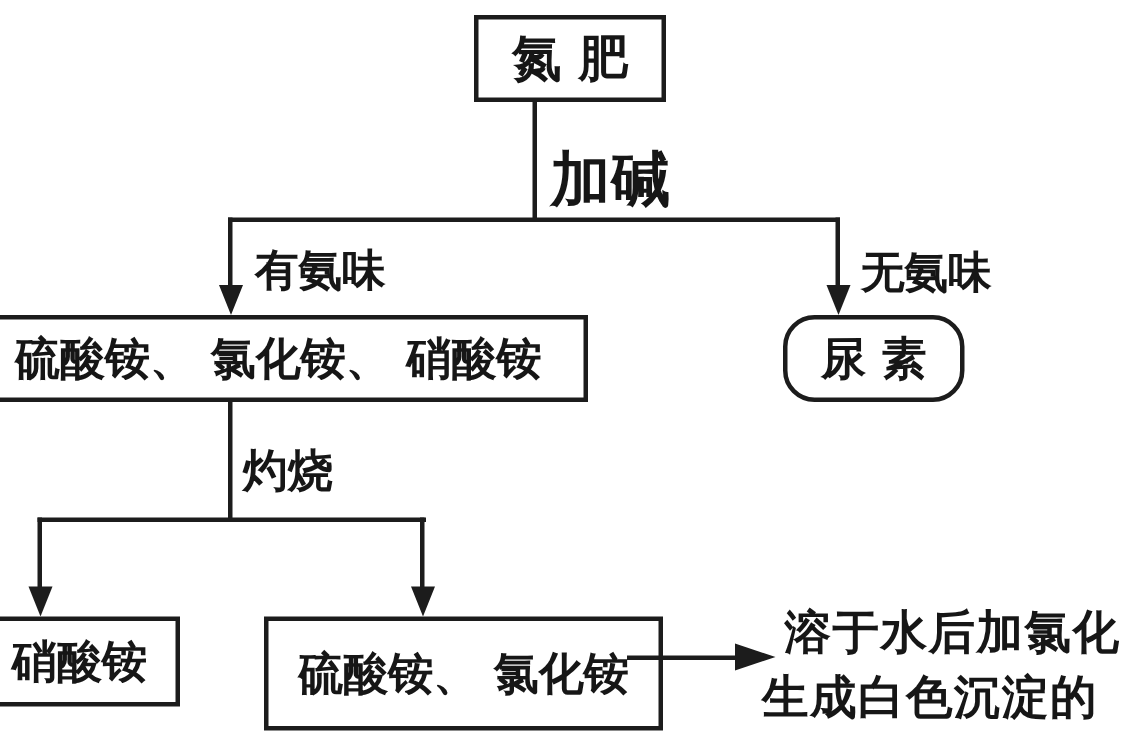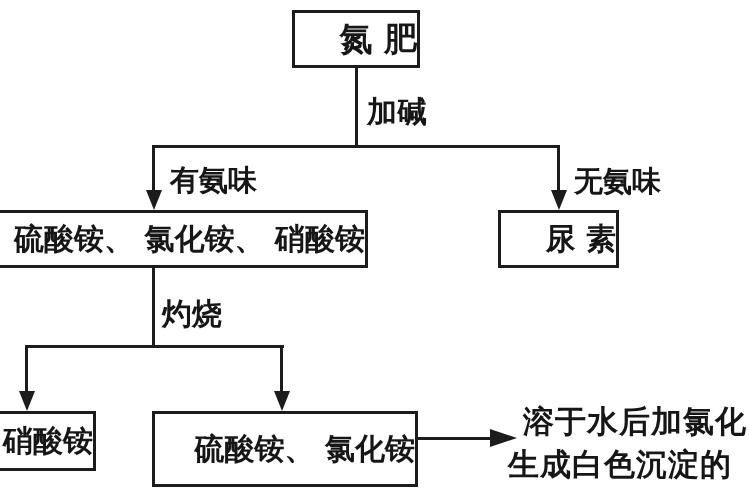--- a/index.html
+++ b/index.html
@@ -20,25 +20,26 @@
     overflow: hidden;
     font-family: "DejaVu Sans", sans-serif;
     color: var(--ink);
   }
   .box {
     position: absolute;
     border: 3px solid var(--line);
     background: var(--bg);
     display: flex;
     align-items: center;
-    justify-content: flex-end;
+    justify-content: center;
     font-size: 30px;
     font-weight: bold;
     white-space: nowrap;
     box-sizing: border-box;
+    margin-left: 24px;
   }
   .hline, .vline {
     position: absolute;
     background: var(--line);
   }
   .edge-label {
     position: absolute;
     font-size: 29px;
     font-weight: bold;
     white-space: nowrap;
@@ -68,37 +69,37 @@
 </head>
 <body>
 
 <div class="canvas">
 
   <div class="box" style="left:292px; top:10px; width:128px; height:58px; font-size:33px;">
     <span>氮 肥</span>
   </div>
 
   <div class="vline" style="left:355px; top:67px; width:3px; height:80px;"></div>
-  <div class="edge-label" style="left:367px; top:92px; font-size:30px;">加碱</div>
+  <div class="edge-label" style="left:367px; top:92px; font-size:40px;">加碱</div>
 
   <div class="hline" style="left:152px; top:145px; width:408px; height:3px;"></div>
 
   <div class="vline" style="left:152px; top:145px; width:3px; height:47px;"></div>
   <div class="arrow-down" style="left:146px; top:190px;"></div>
   <div class="edge-label" style="left:170px; top:161px;">有氨味</div>
 
   <div class="box" style="left:-45px; top:210px; width:413px; height:58px;">
     <span>硫酸铵、 氯化铵、 硝酸铵</span>
   </div>
 
   <div class="vline" style="left:557px; top:145px; width:3px; height:47px;"></div>
   <div class="arrow-down" style="left:551px; top:190px;"></div>
   <div class="edge-label" style="left:574px; top:162px;">无氨味</div>
 
-  <div class="box" style="left:498px; top:210px; width:121px; height:58px;">
+  <div class="box" style="left:498px; top:210px; width:121px; height:58px;border-radius:21px;">
     <span>尿 素</span>
   </div>
 
   <div class="vline" style="left:152px; top:266px; width:3px; height:81px;"></div>
   <div class="edge-label" style="left:162px; top:294px; font-size:30px;">灼烧</div>
 
   <div class="hline" style="left:25px; top:345px; width:259px; height:3px;"></div>
 
   <div class="vline" style="left:25px; top:345px; width:3px; height:48px;"></div>
   <div class="arrow-down" style="left:19px; top:391px;"></div>

